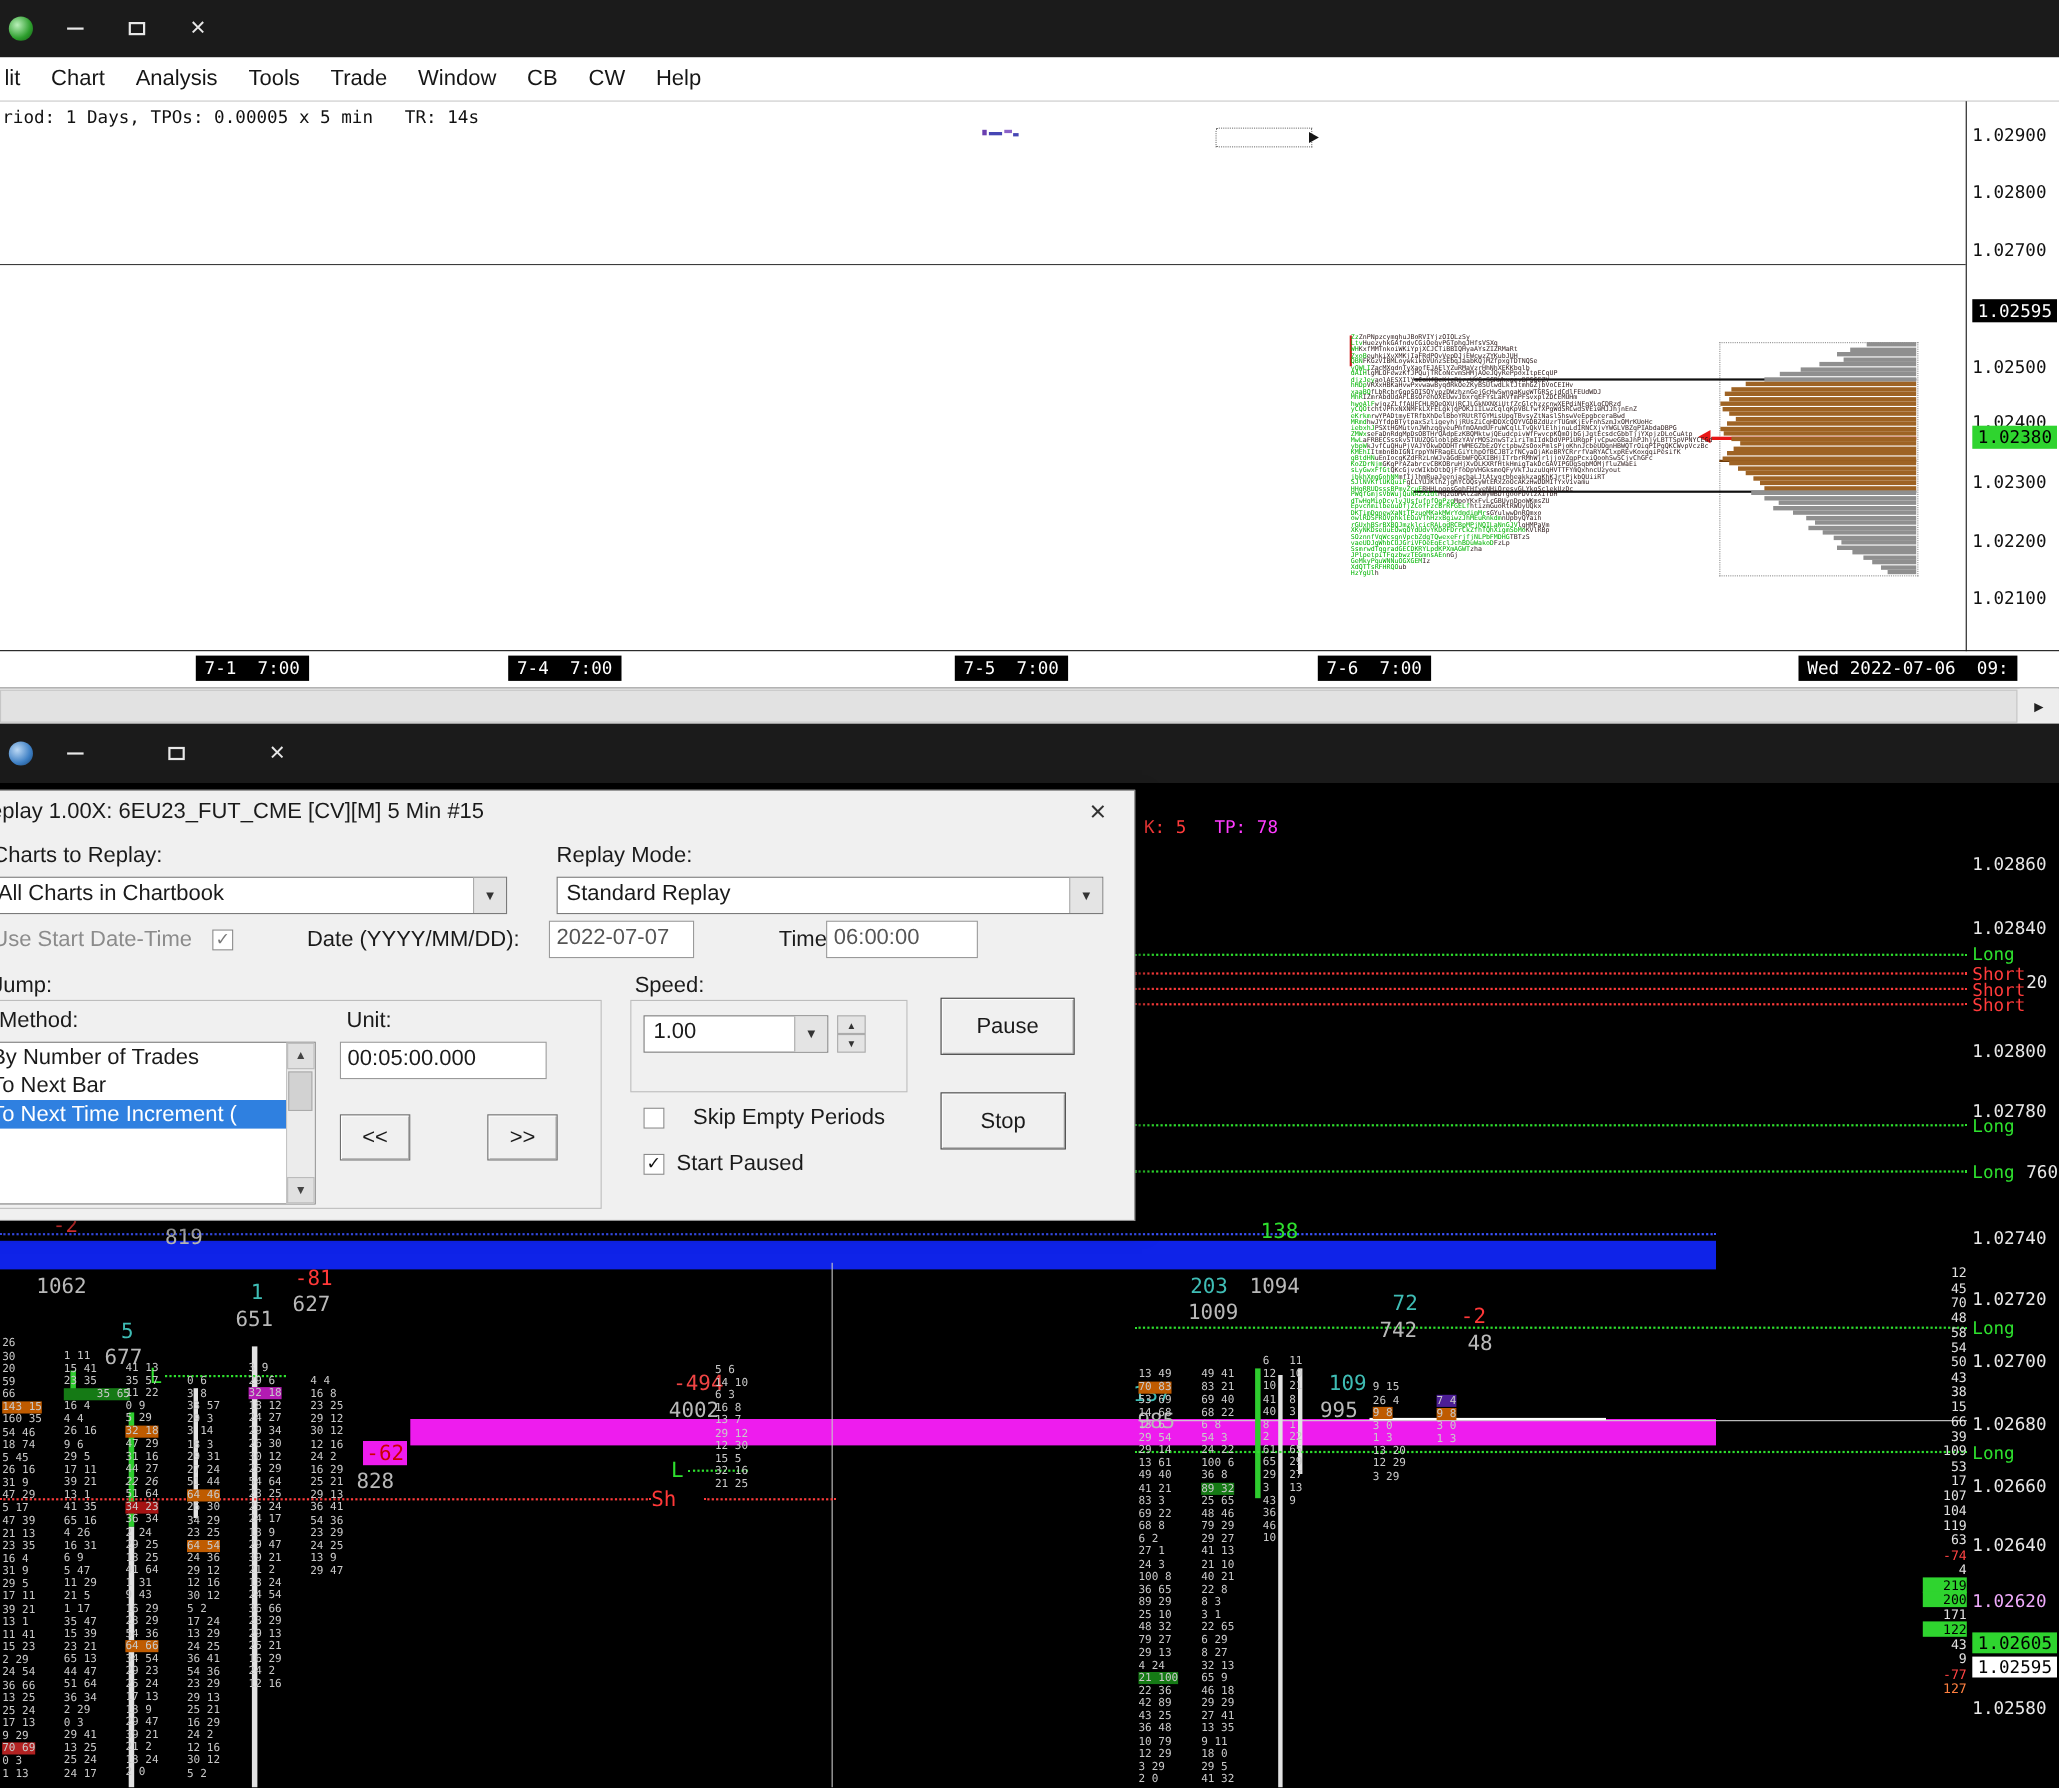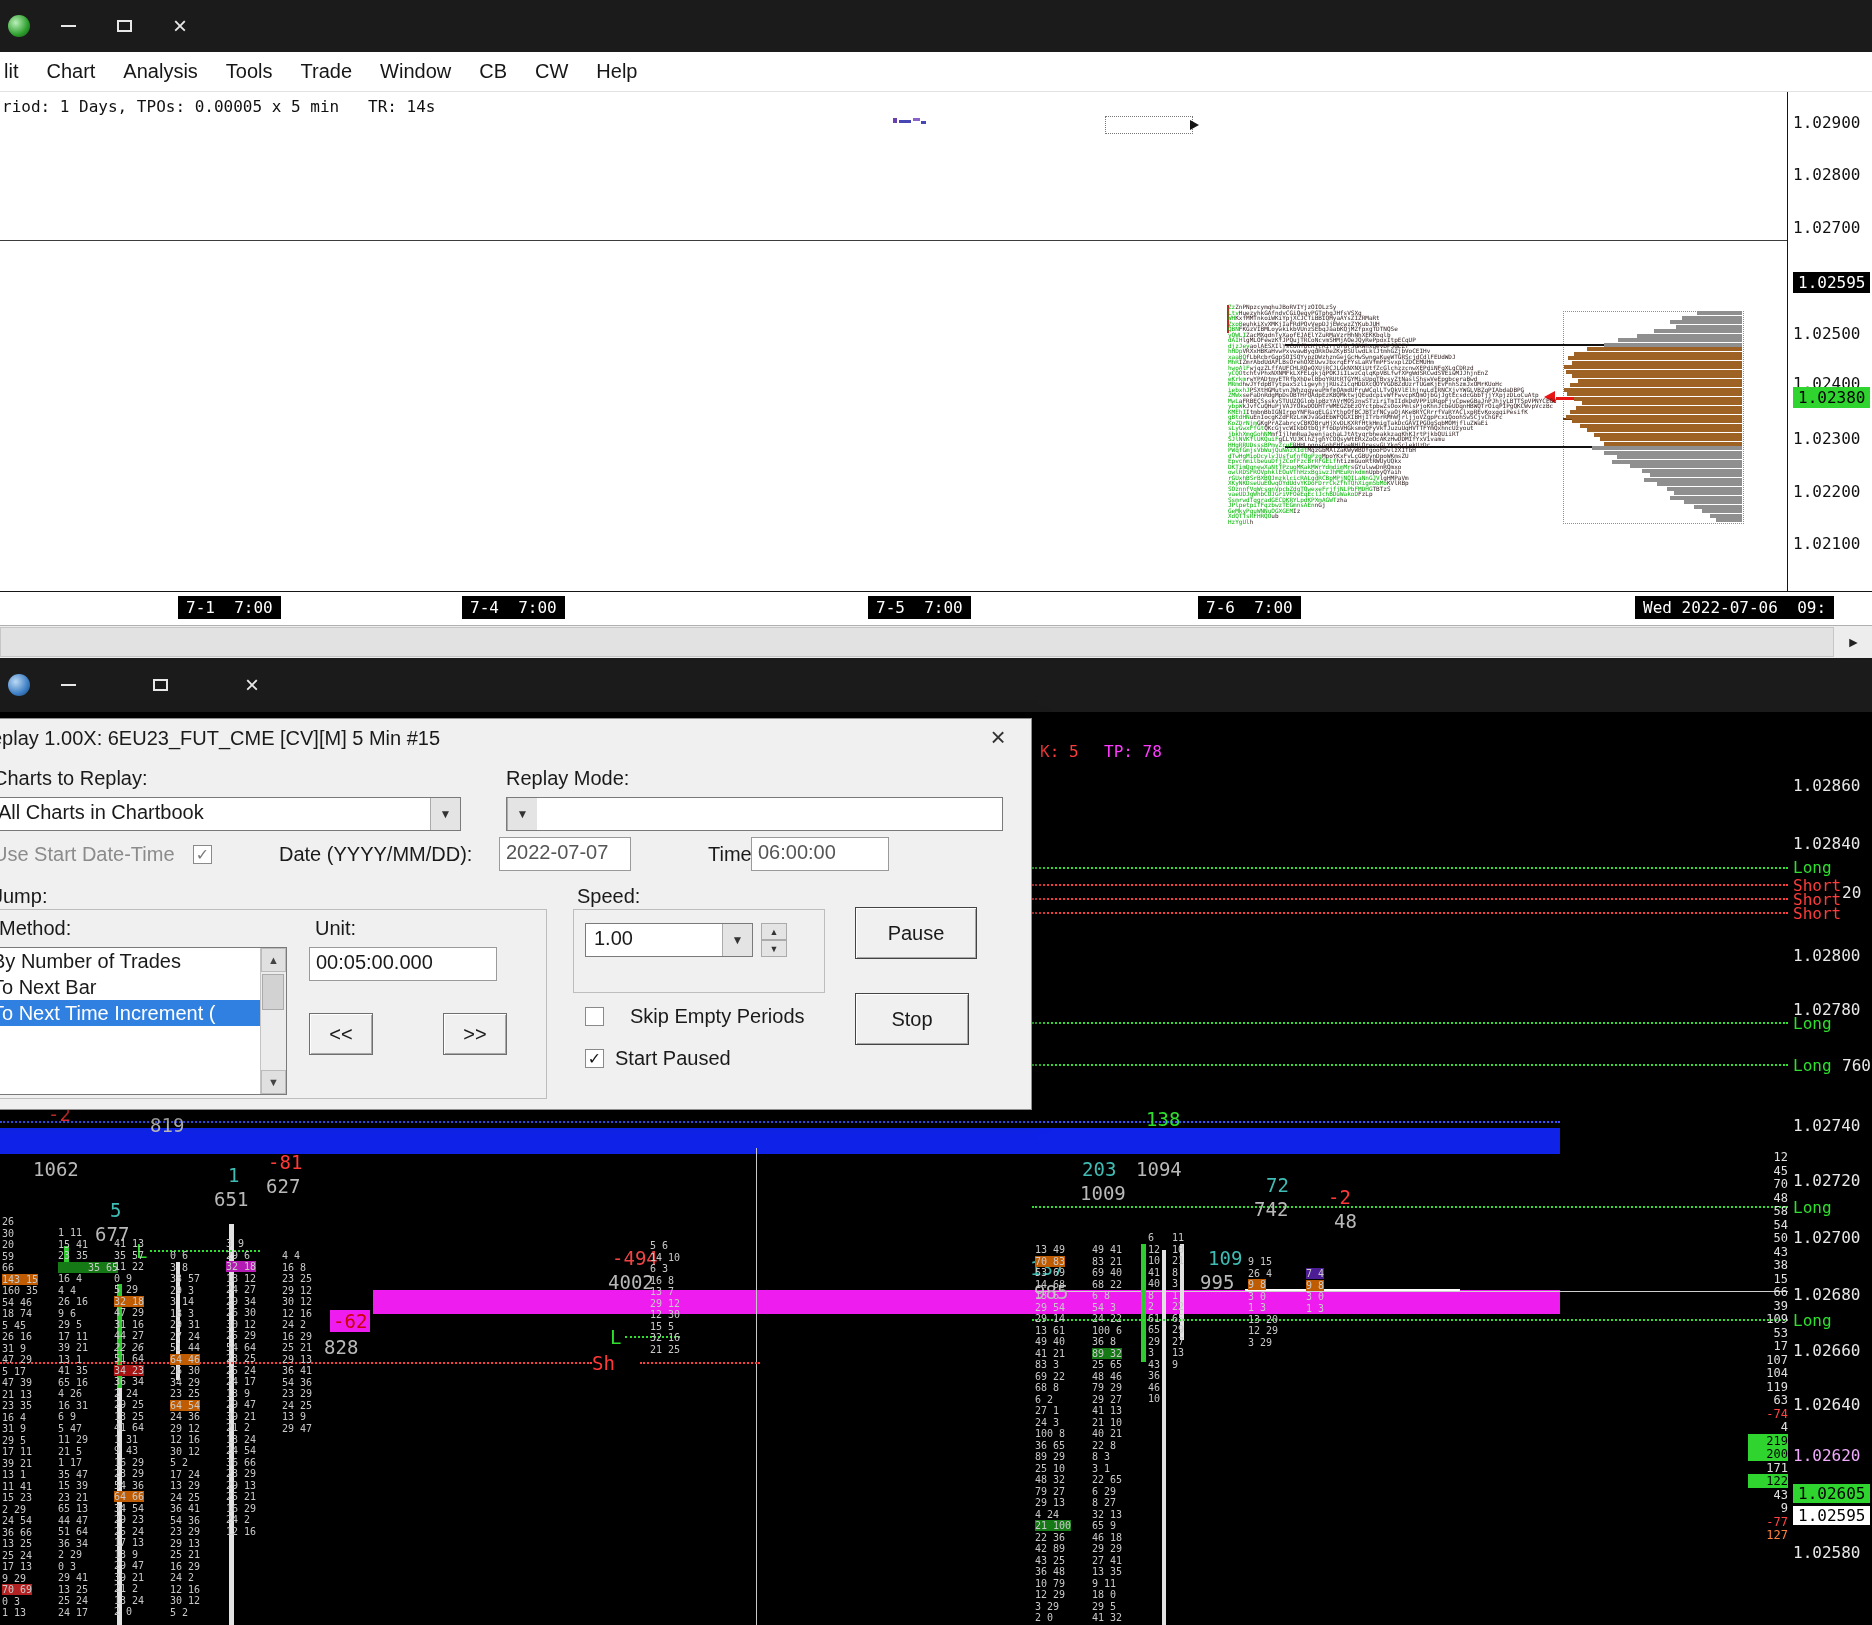--- a/index.html
+++ b/index.html
@@ -648,20 +648,21 @@
     </div>
 
   <div class="dlg-label" style="left:14px;top:48px">Charts to Replay:</div>
   <div class="dlg-label" style="left:527px;top:48px">Replay Mode:</div>
 
   <div class="combo" style="left:10px;top:78px;width:472px">
     <span class="ct">All Charts in Chartbook</span>
     <span class="cb2">▼</span>
   </div>
   <div class="combo" style="left:527px;top:78px;width:497px">
+    <span class="ct">Standard Replay</span>
     <span class="cb2">▼</span>
   </div>
 
   <div class="dlg-label" style="left:14px;top:124px;color:#8b8b8b">Use Start Date-Time</div>
   <div class="cbx" style="left:214px;top:126px;color:#7a7a7a">
       <span>✓</span>
     </div>
   <div class="dlg-label" style="left:300px;top:124px">Date (YYYY/MM/DD):</div>
   <div class="field" style="left:520px;top:118px;width:132px;color:#555">2022-07-07</div>
   <div class="dlg-label" style="left:729px;top:124px">Time:</div>

